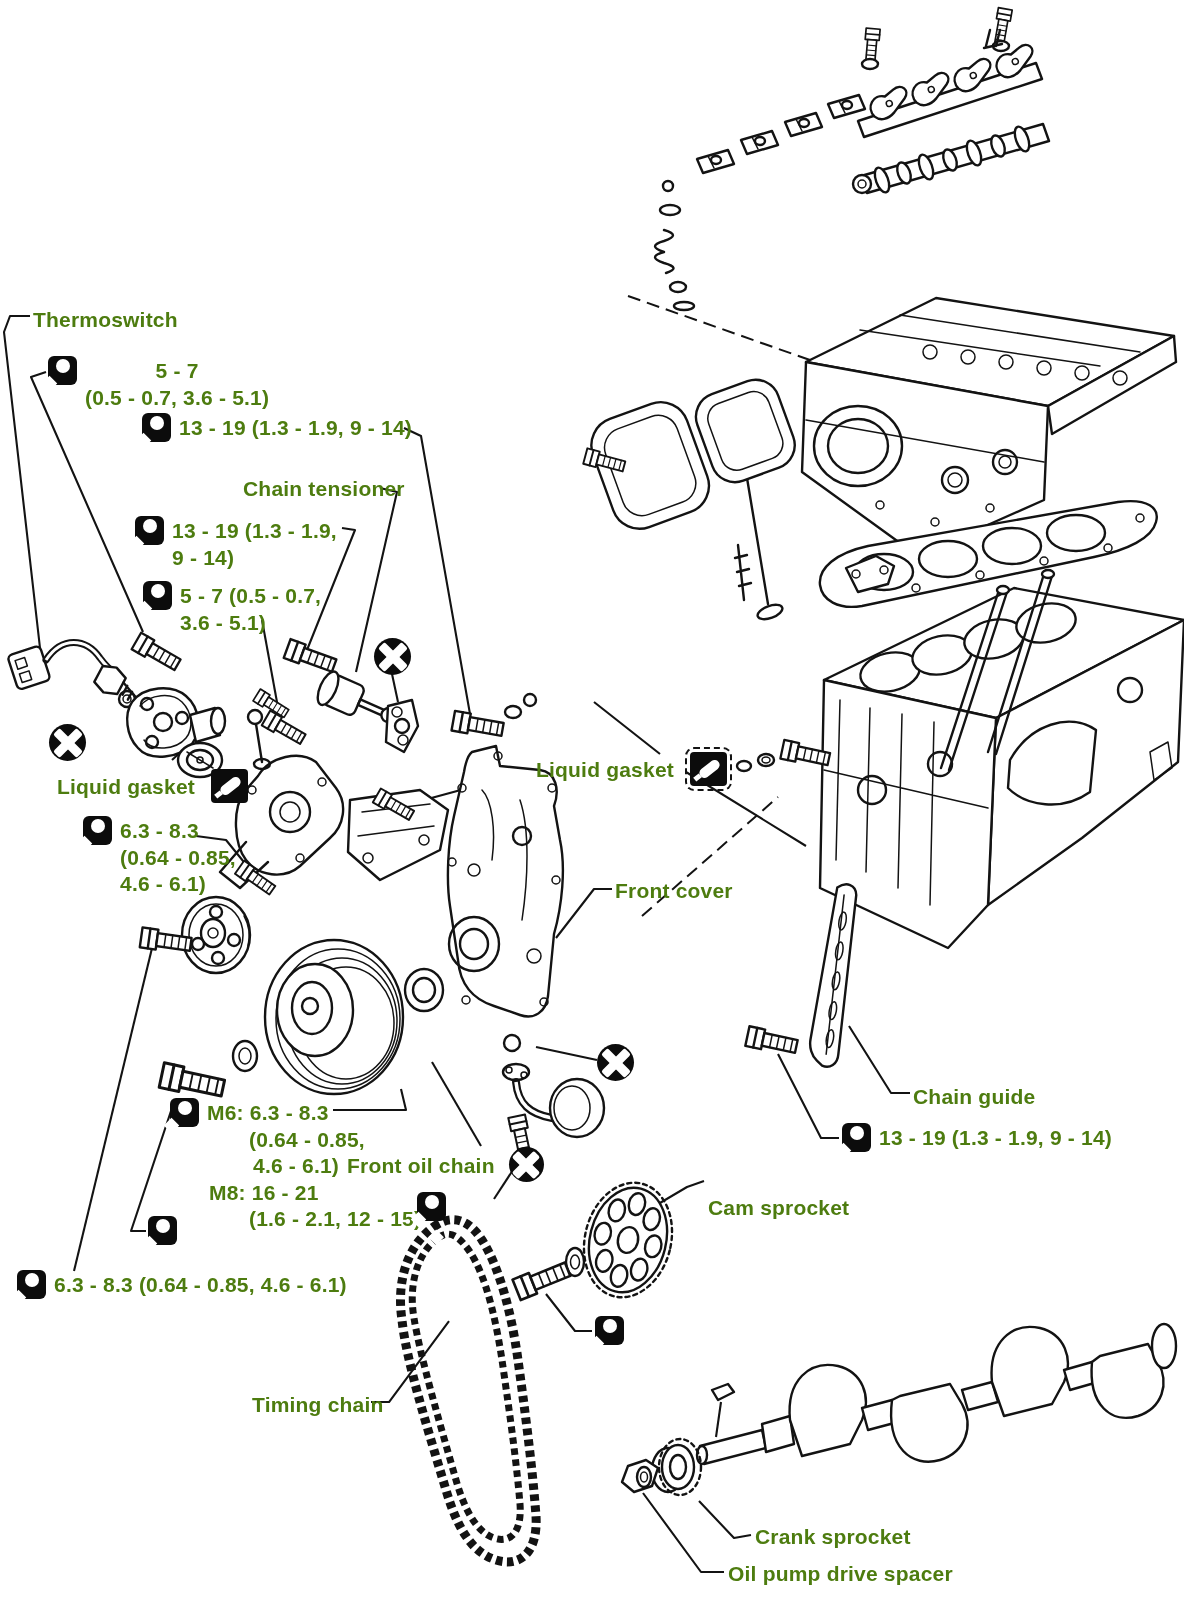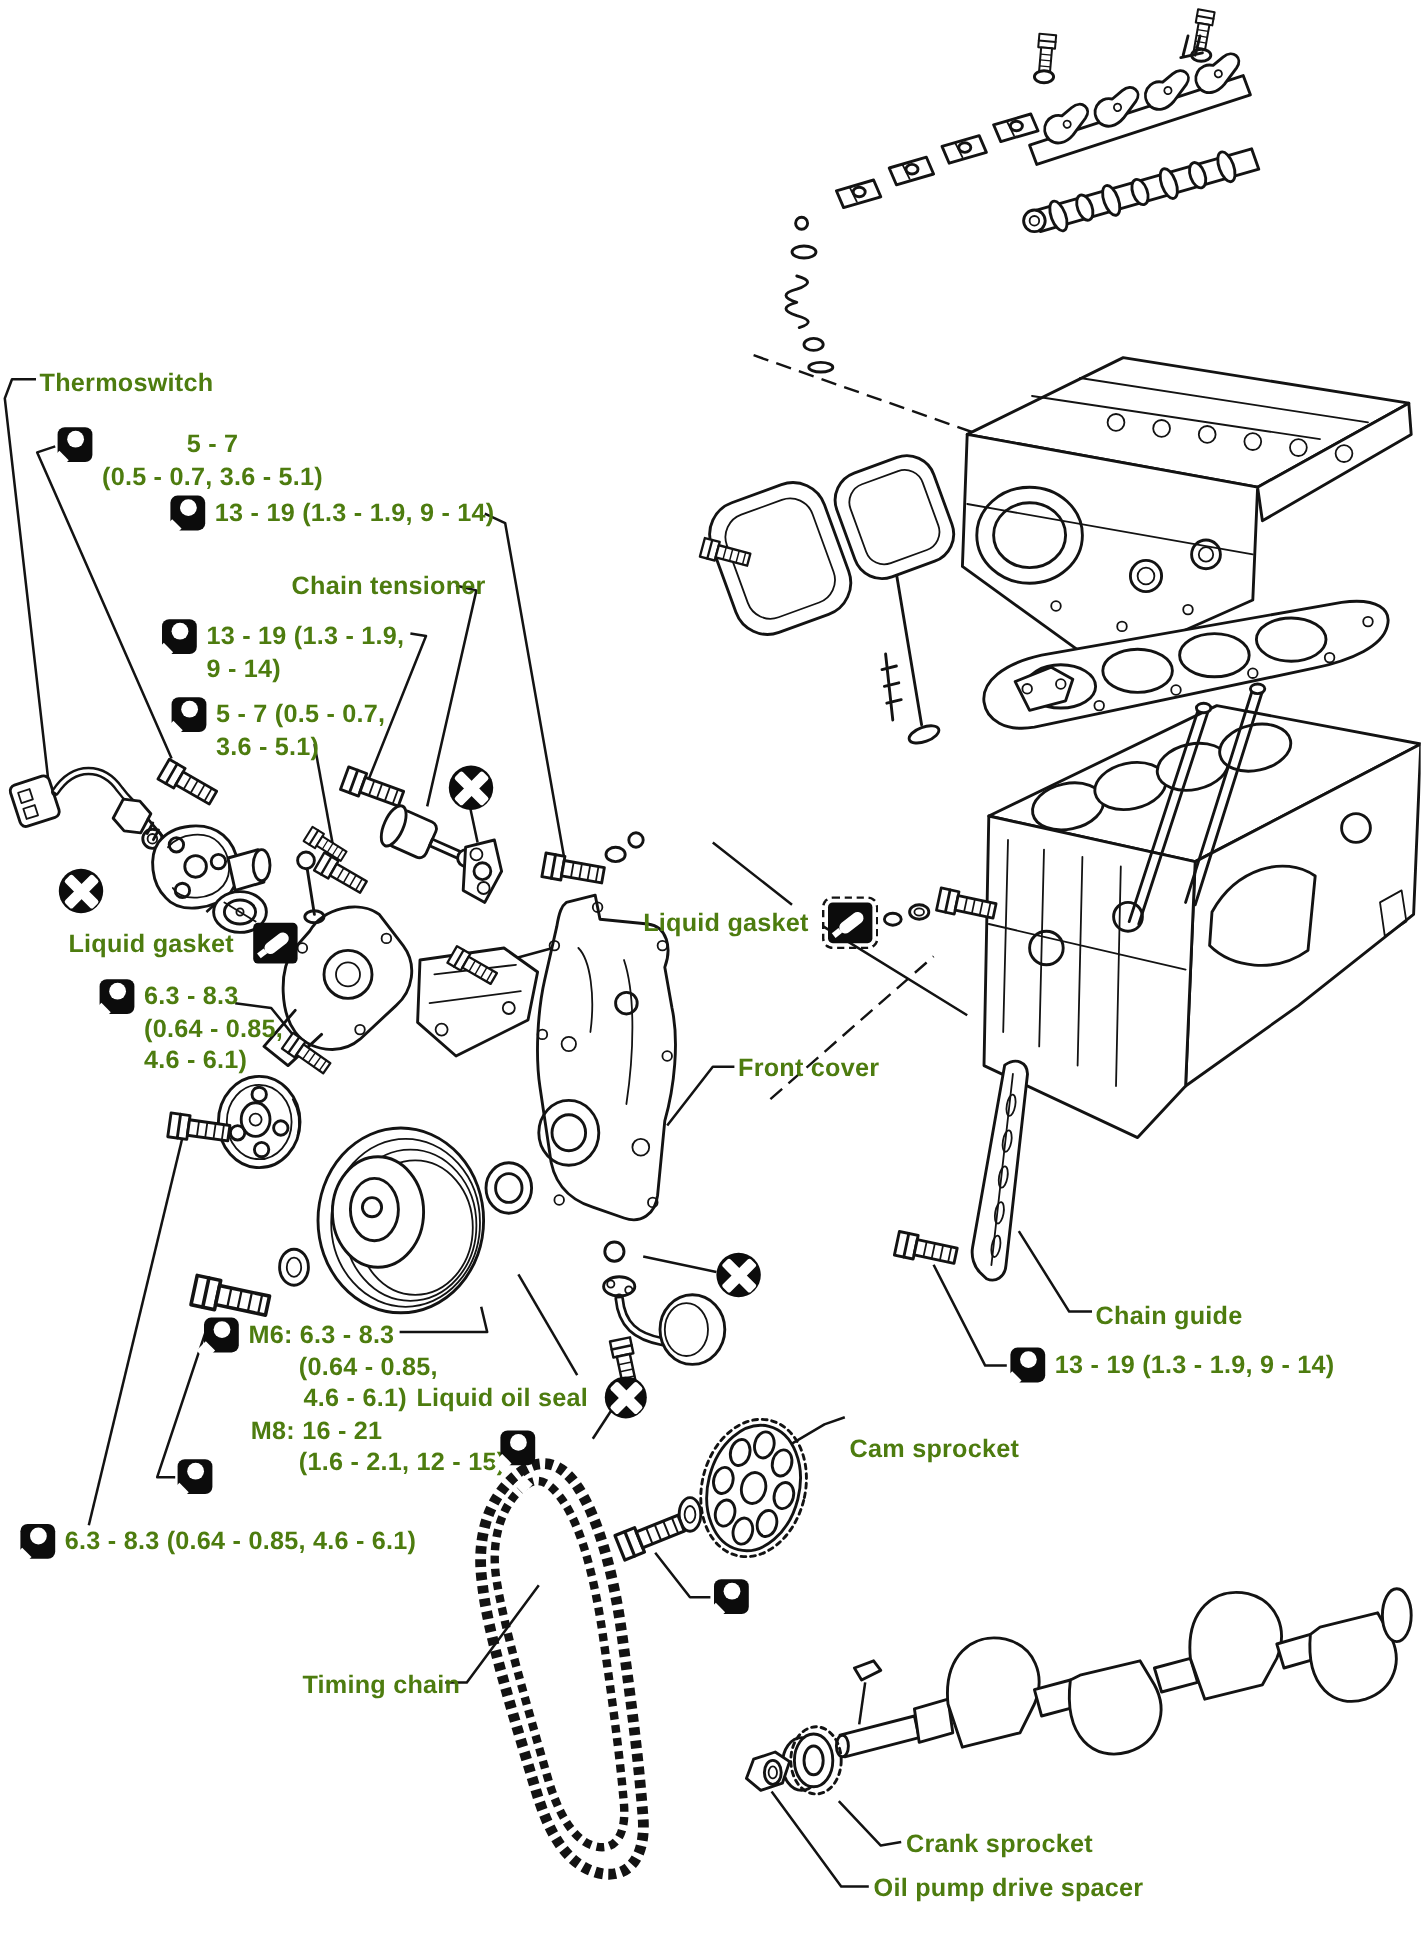--- a/index.html
+++ b/index.html
@@ -464,21 +464,21 @@
         <div class="lines">
           <div class="ln">M6: 6.3 - 8.3</div>
           <div class="ln" style="margin-left: 42px;">(0.64 - 0.85,</div>
           <div class="ln" style="margin-left: 46px;">4.6 - 6.1)</div>
           <div class="ln" style="margin-left: 2px;">M8: 16 - 21</div>
           <div class="ln" style="margin-left: 42px;">(1.6 - 2.1, 12 - 15)</div>
         </div>
       </div>
       <div class="callout" style="left: 347px; top: 1153px;">
         <div class="lines">
-          <div class="ln">Liquid oil seal</div>
+          <div class="ln">Front oil chain</div>
         </div>
         <span class="xicon"></span>
       </div>
       <div class="callout" style="left: 417px; top: 1194px;">
         <span class="ticon"></span>
       </div>
       <div class="callout" style="left: 148px; top: 1218px;">
         <span class="ticon"></span>
       </div>
       <div class="callout" style="left: 17px; top: 1272px;">

